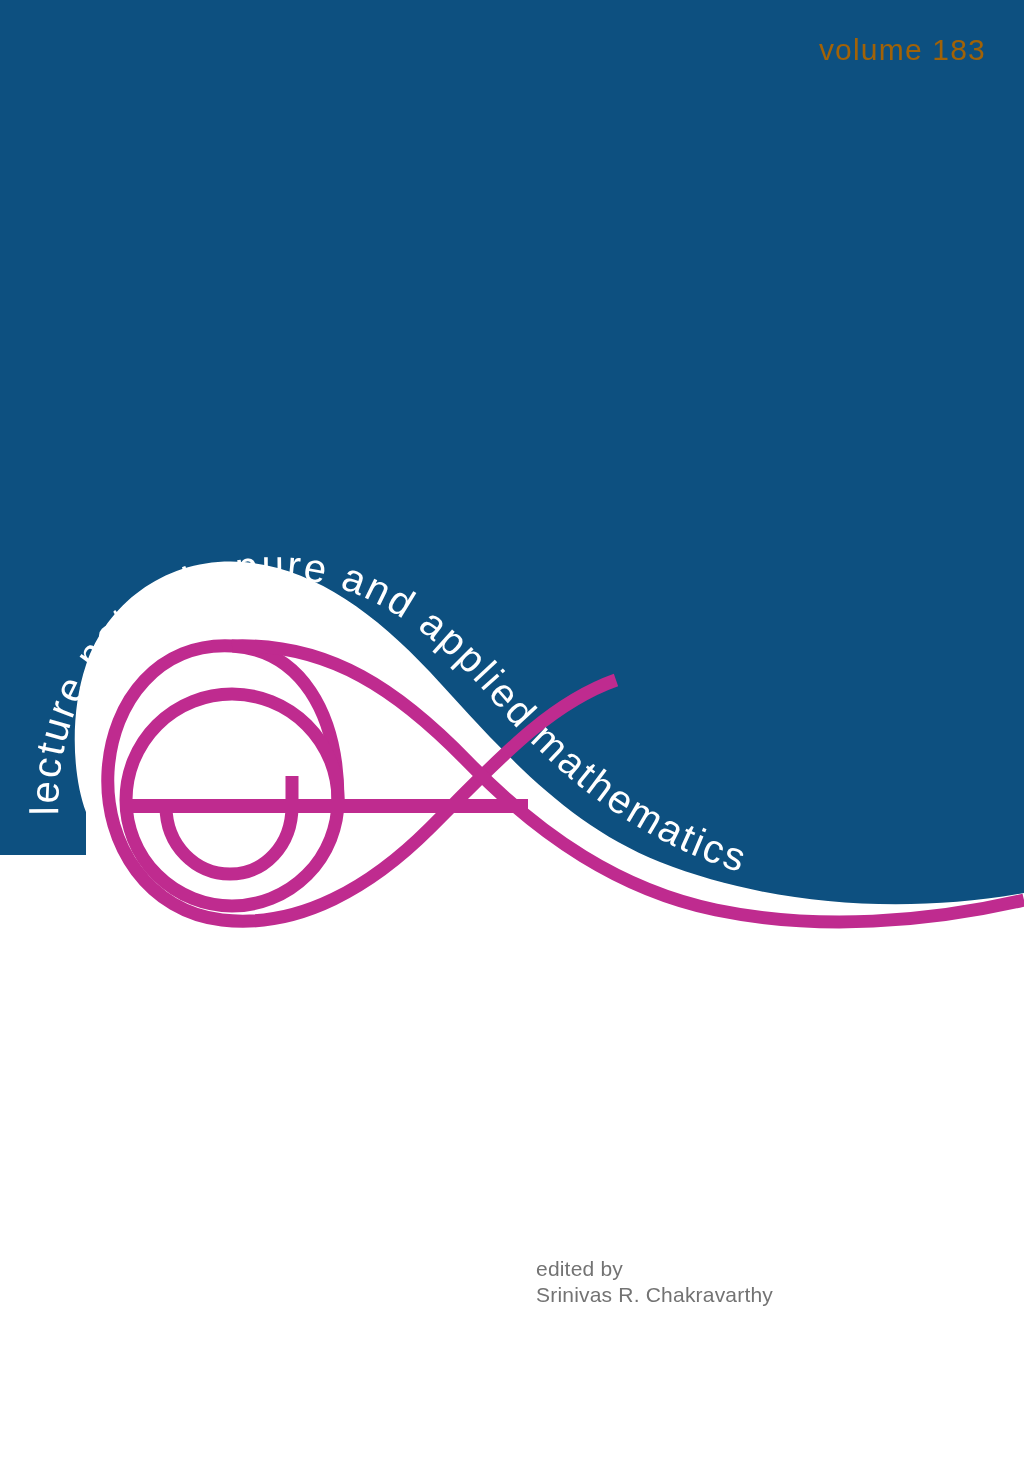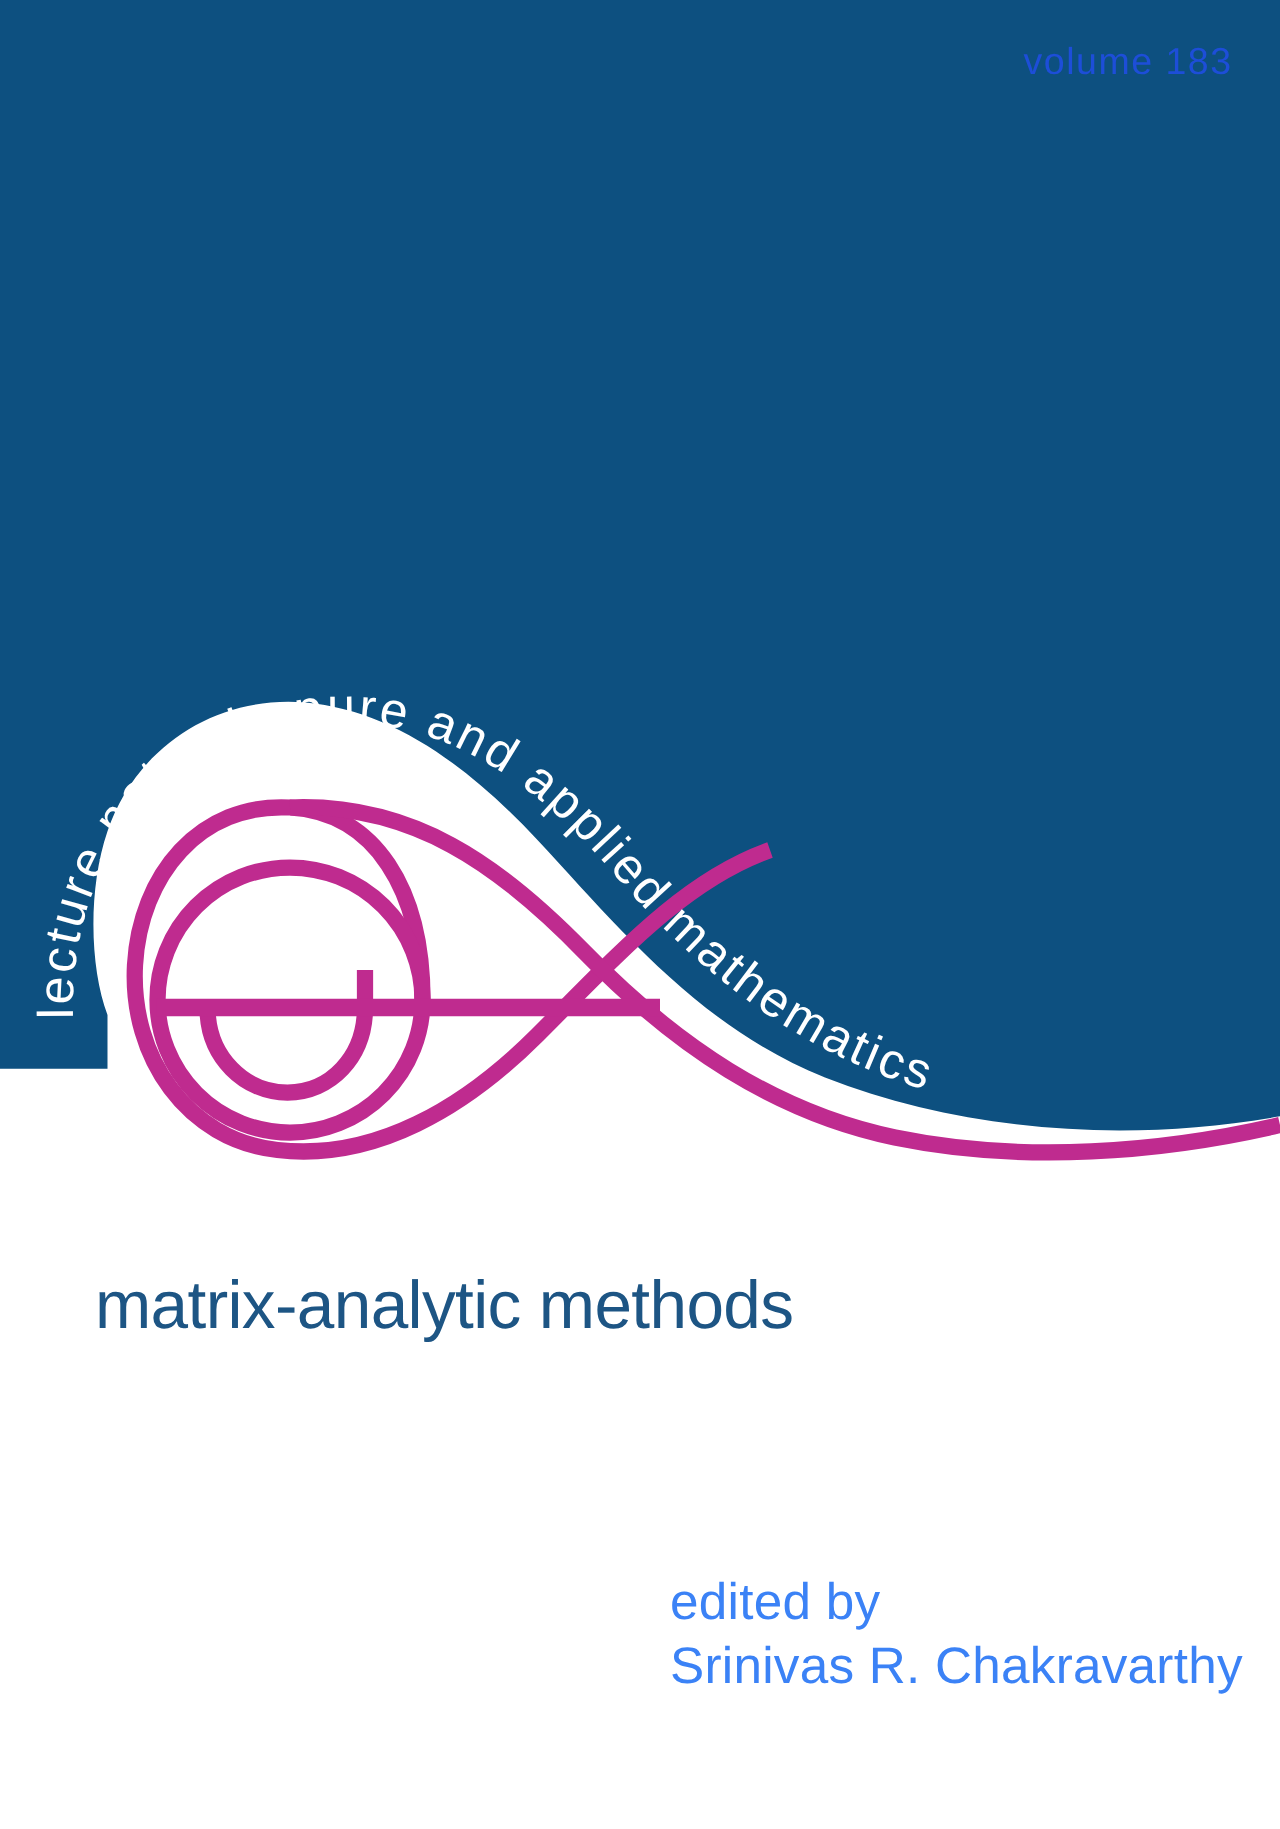--- a/index.html
+++ b/index.html
@@ -31,21 +31,21 @@
   }
 
   
   #volume-line {
     position: absolute;
     right: 38px;
     top: 33px;
     font-size: 30px;
     letter-spacing: 1.2px;
     font-weight: 500;
-    color: #1d4ed8;
+    color: #a16207;
     white-space: nowrap;
   }
 
   
   #title-block {
     position: absolute;
     left: 76px;
     top: 1016px;
     width: 860px;
   }
@@ -59,24 +59,24 @@
   }
 
   
   #editors-block {
     position: absolute;
     left: 536px;
     top: 1256px;
     width: 470px;
   }
   .editor-line {
-    font-size: 41px;
+    font-size: 21px;
     line-height: 1.24;
     font-weight: 400;
-    color: #3b82f6;
+    color: #737373;
     letter-spacing: 0.2px;
     white-space: nowrap;
   }
 </style>
 </head>
 <body>
 
 <div id="cover">
 
   <svg id="artwork" viewBox="0 0 1024 1463" width="1024" height="1463" xmlns="http://www.w3.org/2000/svg">
@@ -141,21 +141,20 @@
       <text font-family="Liberation Sans, sans-serif" font-size="40" letter-spacing="2.4" fill="#ffffff">
         <textPath href="#seriesArc" xlink:href="#seriesArc" startOffset="2%">lecture notes in pure and applied mathematics</textPath>
       </text>
     </g>
 
   </svg>
 
   <div id="volume-line">volume 183</div>
 
   <div id="title-block">
-    <div class="title-line">matrix-analytic methods</div>
   </div>
 
   <div id="editors-block">
     <div class="editor-line">edited by</div>
     <div class="editor-line">Srinivas R. Chakravarthy</div>
   </div>
 
 </div>
 
 </body></html>

